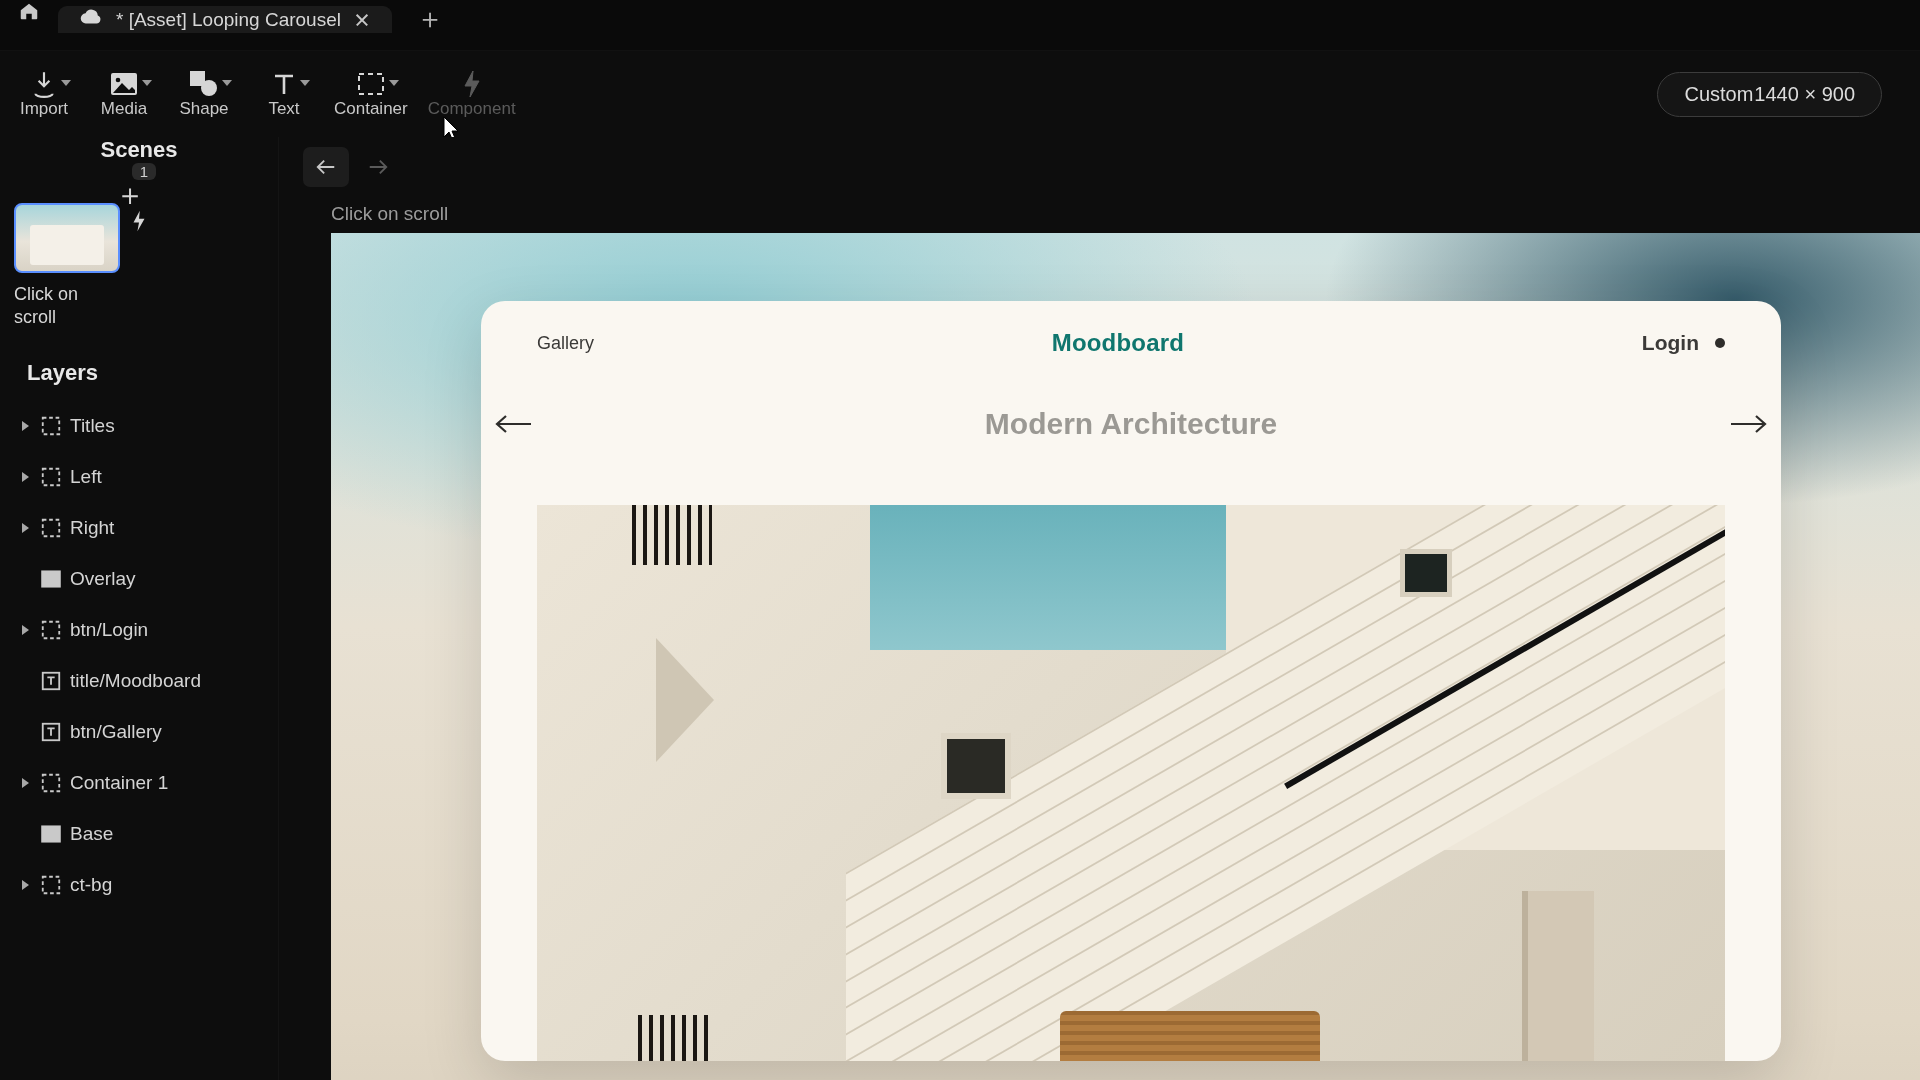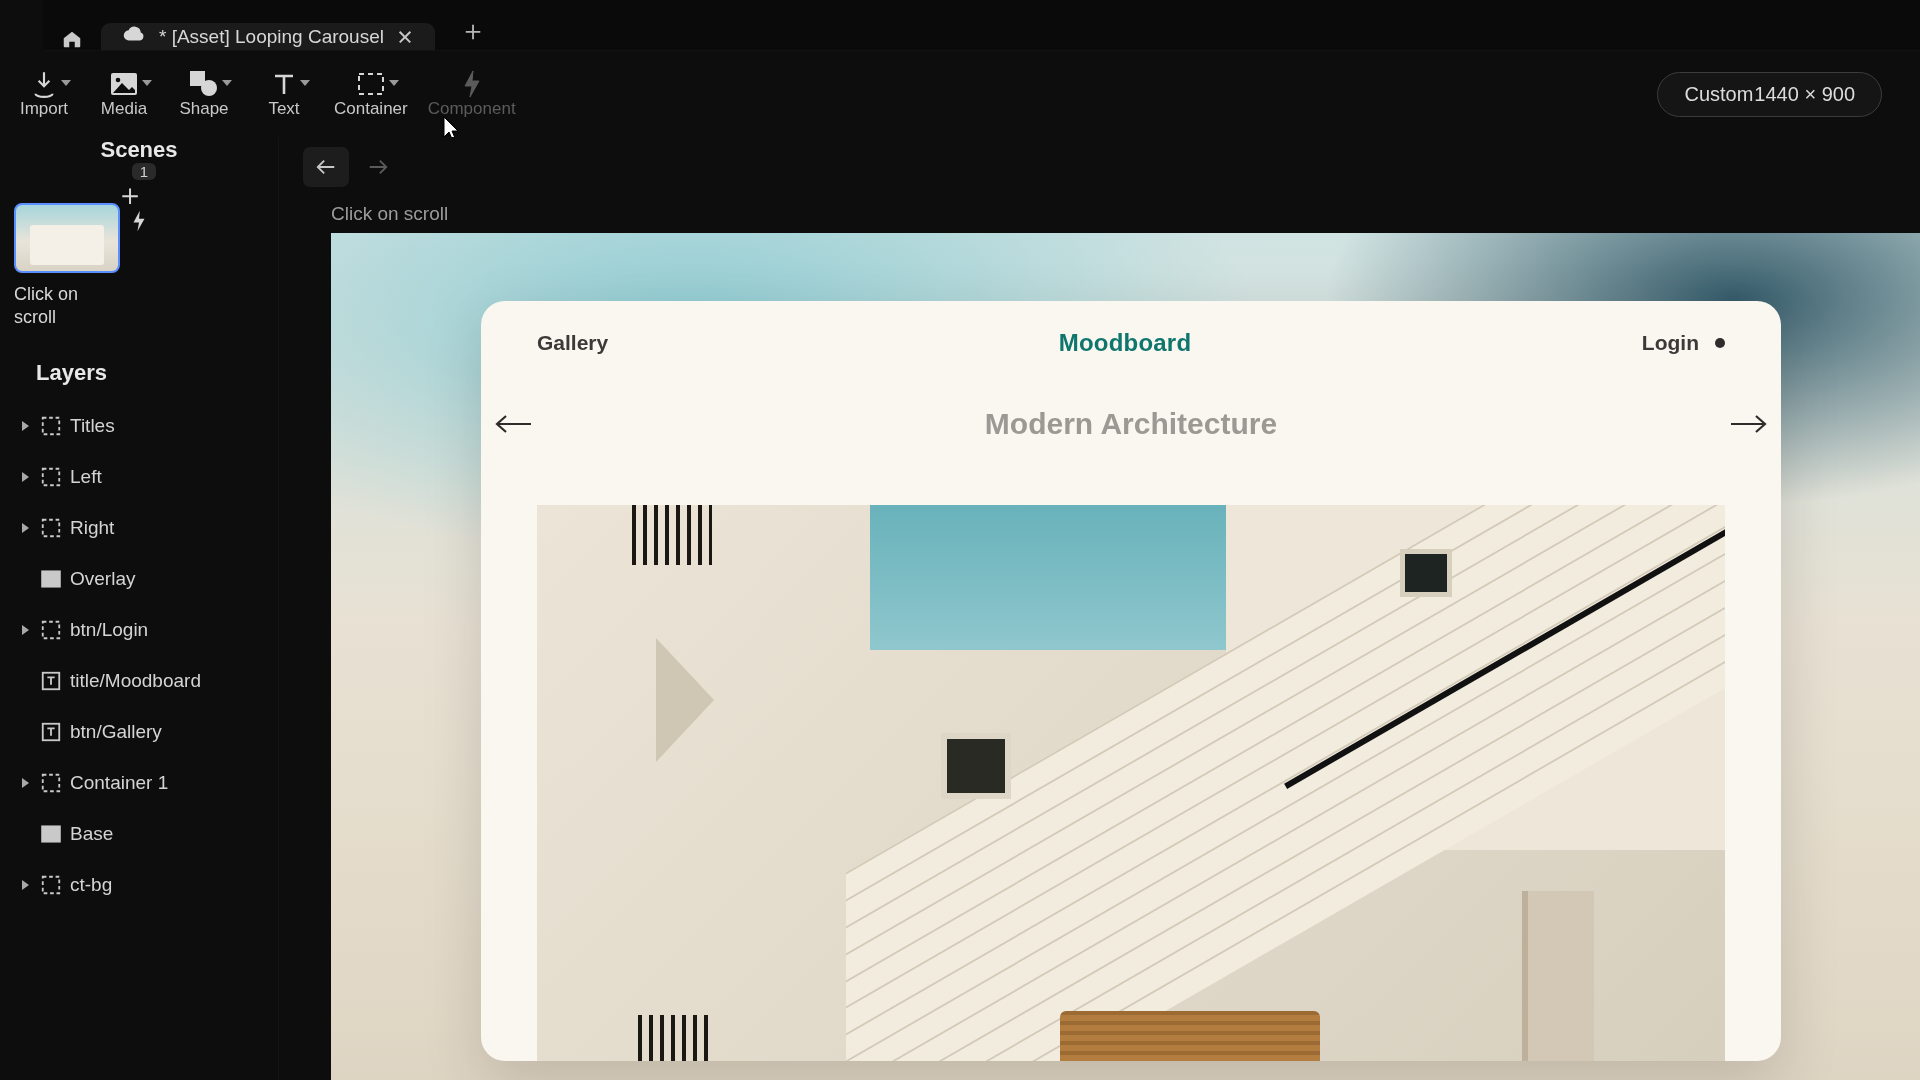--- a/index.html
+++ b/index.html
@@ -9,24 +9,23 @@
   background: #0d0d0d;
   font-family: -apple-system, BlinkMacSystemFont, "Segoe UI", Helvetica, Arial, sans-serif;
   color: #e8e8e8;
   overflow: hidden;
 }
 
 
 .titlebar {
   height: 51px;
   display: flex;
-  align-items: flex-end;
+  align-items: flex-start;
   background: #0a0a0a;
   border-bottom: 1px solid #111;
-  margin-left: 43px;
 }
 .home-btn {
   width: 58px;
   display: flex;
   align-items: center;
   justify-content: center;
 }
 .home-btn svg { width: 22px; height: 22px; fill: #c9c9c9; }
 .tab {
   display: flex;
@@ -147,21 +146,21 @@
 .scene-card .thumb::after{
   content:"";
   position:absolute; left:14px; top:20px; right:14px; bottom:6px;
   background:#f4f0e8; border-radius:3px;
 }
 .scene-card .cap { font-size: 18px; line-height: 1.25; color: #d7d7d7; margin-top: 10px; }
 
 .layers-hdr {
   height: 54px;
   display: flex; align-items: center;
-  padding: 0 36px;
+  padding: 0 27px;
   font-size: 22px; font-weight: 600;
   color: #e8e8e8;
 }
 
 .layer-list { display: flex; flex-direction: column; }
 .layer-row {
   height: 51px;
   display: flex; align-items: center;
   gap: 6px;
   padding: 0 16px 0 18px;
@@ -225,21 +224,21 @@
   background: #faf7f1;
   border-radius: 24px;
   box-shadow: 0 20px 60px rgba(0,0,0,0.15);
   overflow: hidden;
 }
 .card-top {
   height: 84px;
   display: flex; align-items: center;
   padding: 0 56px;
 }
-.card-top .gallery { font-size: 21px; font-weight: 700; color: #3b3a38; }
+.card-top .gallery { font-size: 18px; font-weight: 400; color: #3b3a38; }
 .card-top .brand  { flex:1; text-align:center; font-size: 24px; font-weight: 800; color: #0f766e; letter-spacing: .2px; }
 .card-top .login  { font-size: 21px; font-weight: 600; color: #3b3a38; margin-right: 16px; }
 .card-top .dot    { width: 10px; height: 10px; border-radius: 50%; background: #2e2d2b; }
 
 .card-sub {
   height: 78px;
   display:flex; align-items:center;
   padding: 0 6px;
 }
 .card-sub .arrow { width: 54px; display:flex; justify-content:center; }

